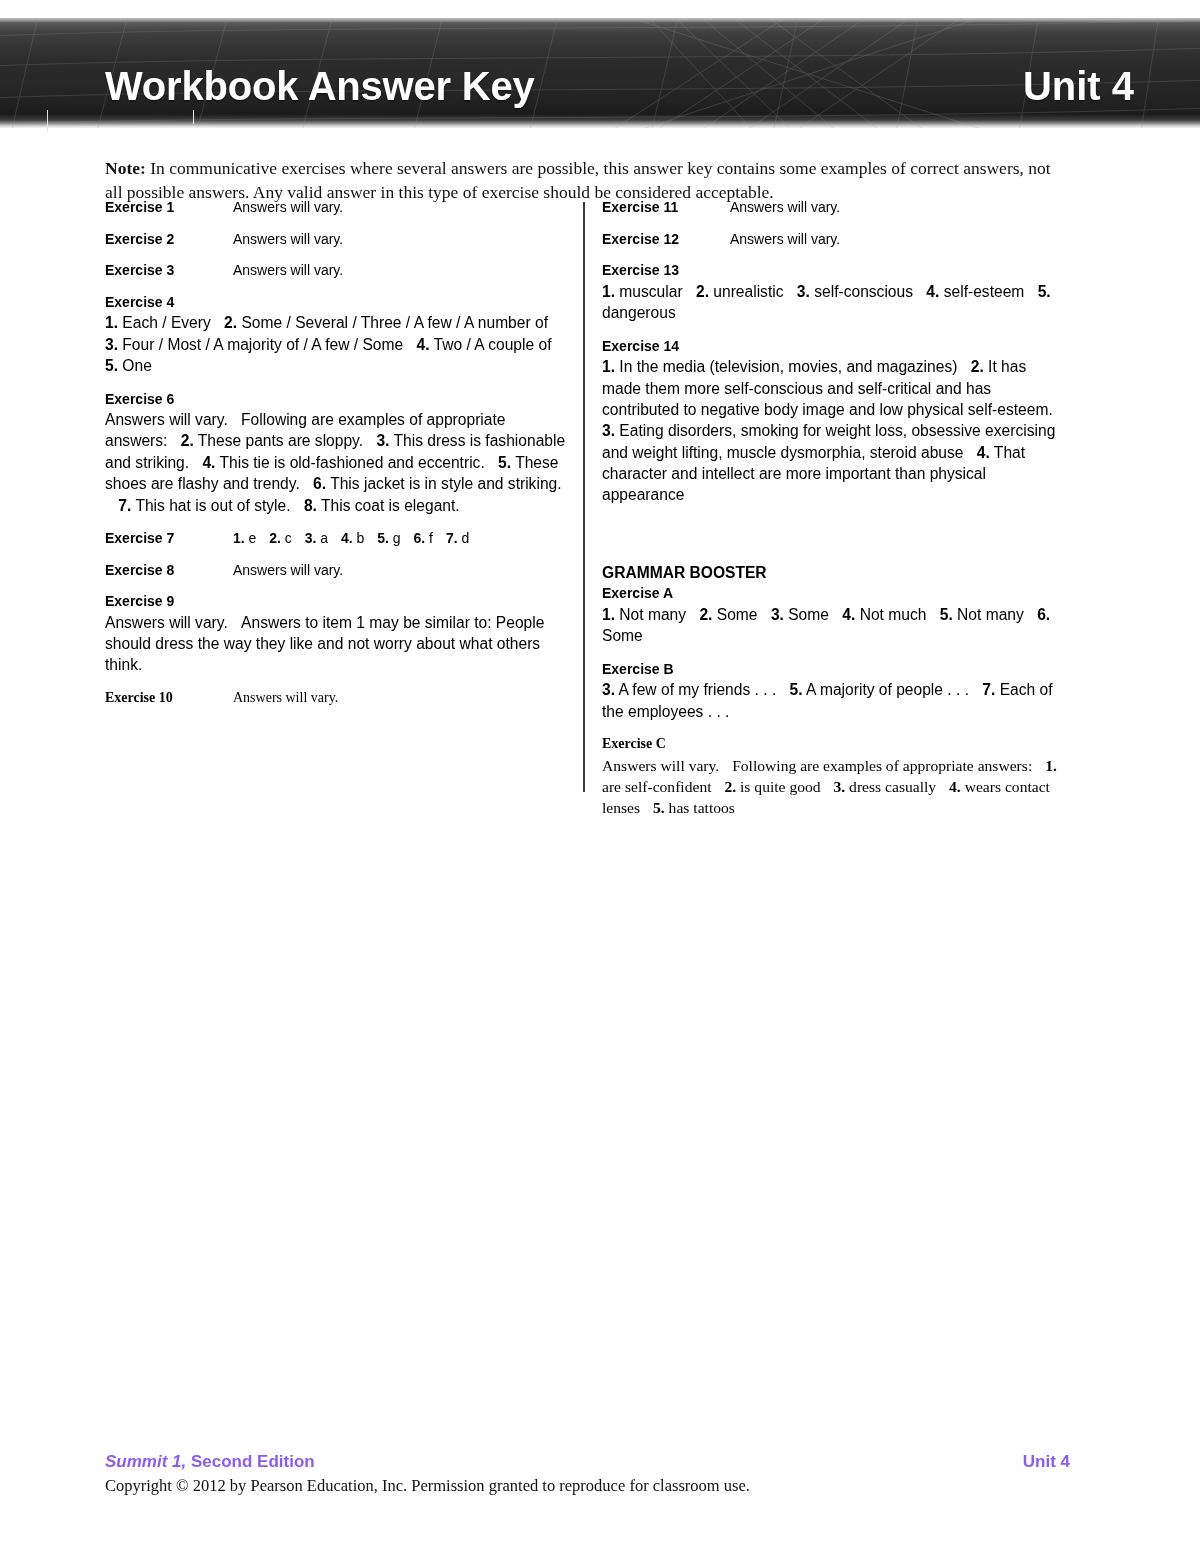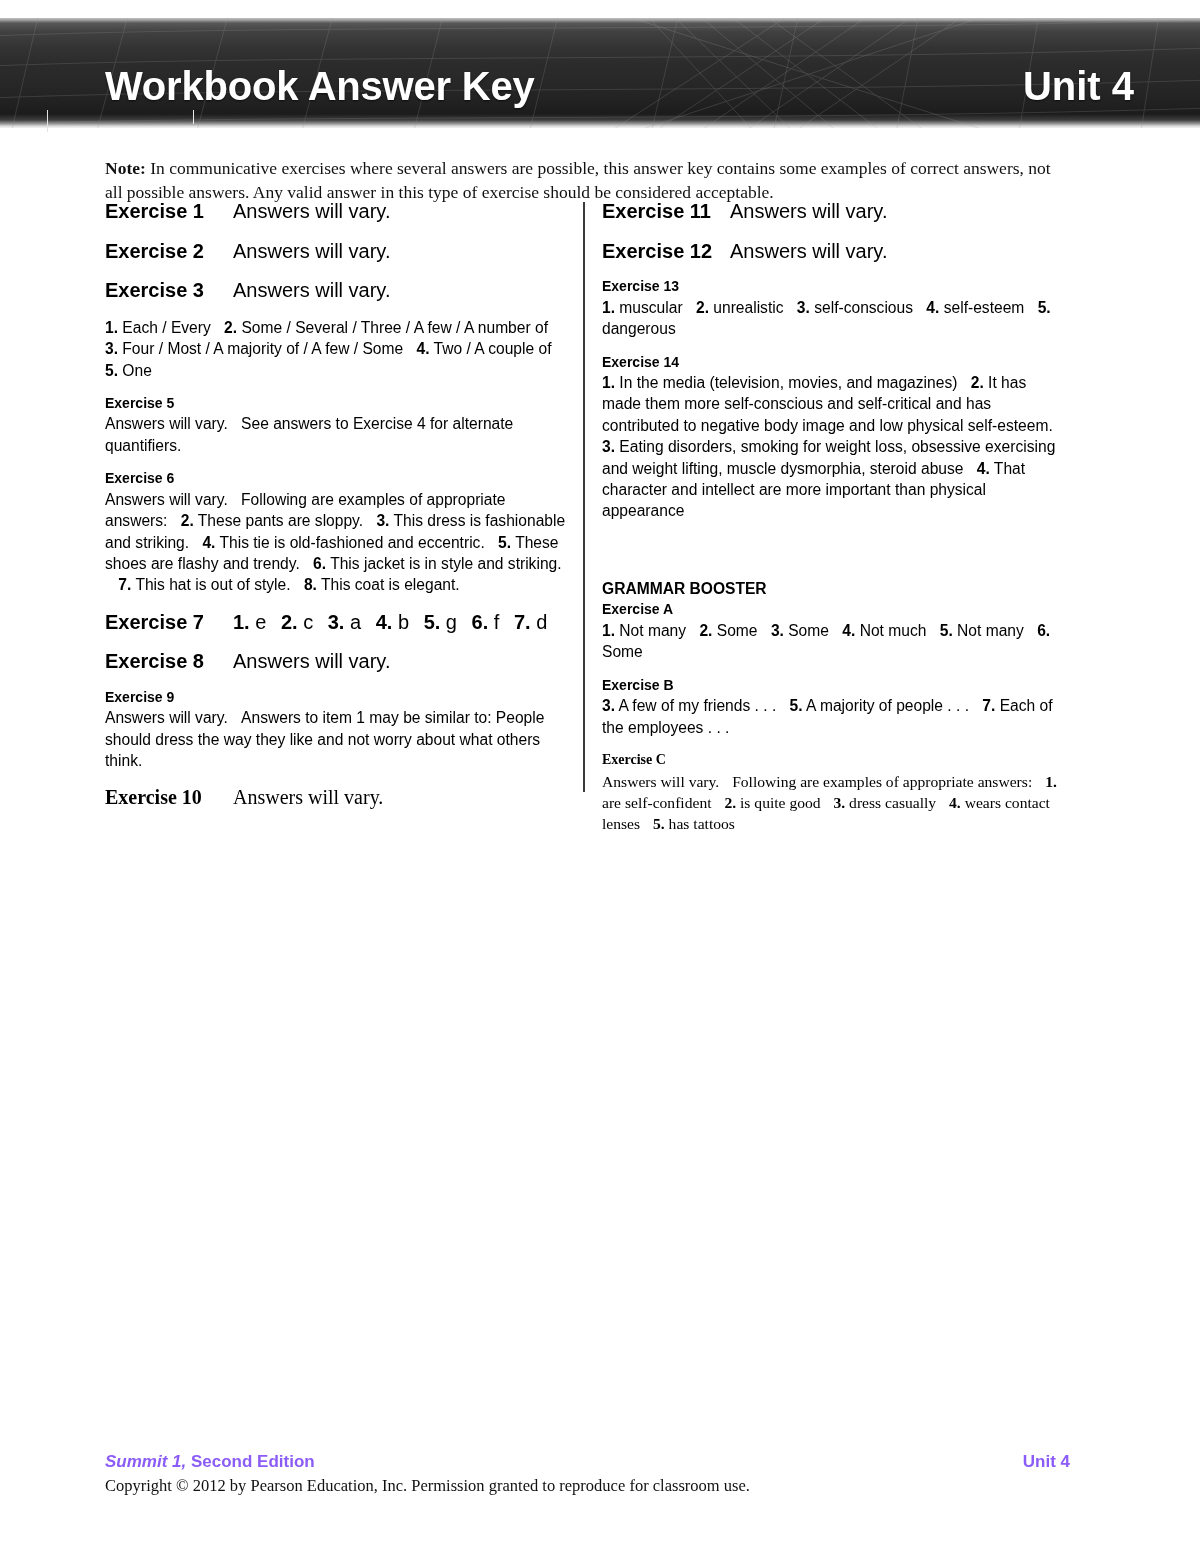--- a/index.html
+++ b/index.html
@@ -121,21 +121,21 @@
     background: #3a3a3a;
   }
 
   
   .ex-block { margin-bottom: 13px; }
   .ex-block:last-child { margin-bottom: 0; font-family: Liberation Serif, serif; }
 
   .ex-inline {
     display: flex;
     align-items: flex-end;
-    font-size: 20px;
+    font-size: 14px;
     line-height: 1.33;
   }
   .ex-inline .ex-head {
     font-weight: bold;
     width: 128px;
     flex: 0 0 128px;
     white-space: nowrap;
   }
   .ex-inline .ex-ans { flex: 1 1 auto; }
 
@@ -258,27 +258,24 @@
   </div>
 
   <div class="ex-block">
     <div class="ex-inline">
       <span class="ex-head">Exercise 3</span>
       <span class="ex-ans">Answers will vary.</span>
     </div>
   </div>
 
   <div class="ex-block">
+    <span class="ex-head-solo">Exercise 4</span>
     <span class="ex-body"><span class="num">1.</span> Each / Every<span class="gap"></span> <span class="num">2.</span> Some / Several / Three / A few / A number of<span class="gap"></span> <span class="num">3.</span> Four / Most / A majority of / A few / Some<span class="gap"></span> <span class="num">4.</span> Two / A couple of<span class="gap"></span> <span class="num">5.</span> One</span>
   </div>
 
-  <div class="ex-block">
-    <span class="ex-head-solo">Exercise 5</span>
-    <span class="ex-body">Answers will vary. <span class="gap"></span>See answers to Exercise 4 for alternate quantifiers.</span>
-  </div>
 
   <div class="ex-block">
     <span class="ex-head-solo">Exercise 6</span>
     <span class="ex-body">Answers will vary. <span class="gap"></span>Following are examples of appropriate answers:<span class="gap"></span> <span class="num">2.</span> These pants are sloppy.<span class="gap"></span> <span class="num">3.</span> This dress is fashionable and striking.<span class="gap"></span> <span class="num">4.</span> This tie is old-fashioned and eccentric.<span class="gap"></span> <span class="num">5.</span> These shoes are flashy and trendy.<span class="gap"></span> <span class="num">6.</span> This jacket is in style and striking.<span class="gap"></span> <span class="num">7.</span> This hat is out of style.<span class="gap"></span> <span class="num">8.</span> This coat is elegant.</span>
   </div>
 
   <div class="ex-block">
     <div class="ex-inline">
       <span class="ex-head">Exercise 7</span>
       <span class="ex-ans"><span class="num">1.</span> e<span class="gap"></span> <span class="num">2.</span> c<span class="gap"></span> <span class="num">3.</span> a<span class="gap"></span> <span class="num">4.</span> b<span class="gap"></span> <span class="num">5.</span> g<span class="gap"></span> <span class="num">6.</span> f<span class="gap"></span> <span class="num">7.</span> d</span>

